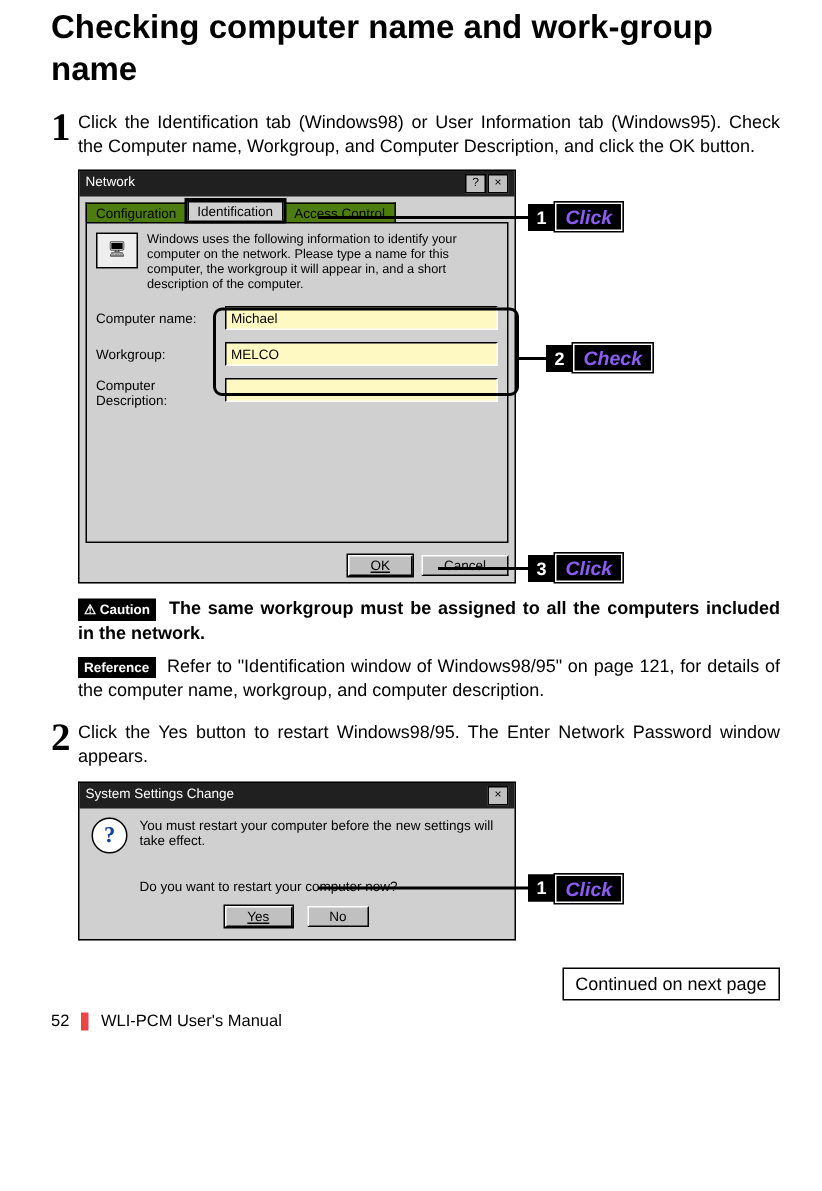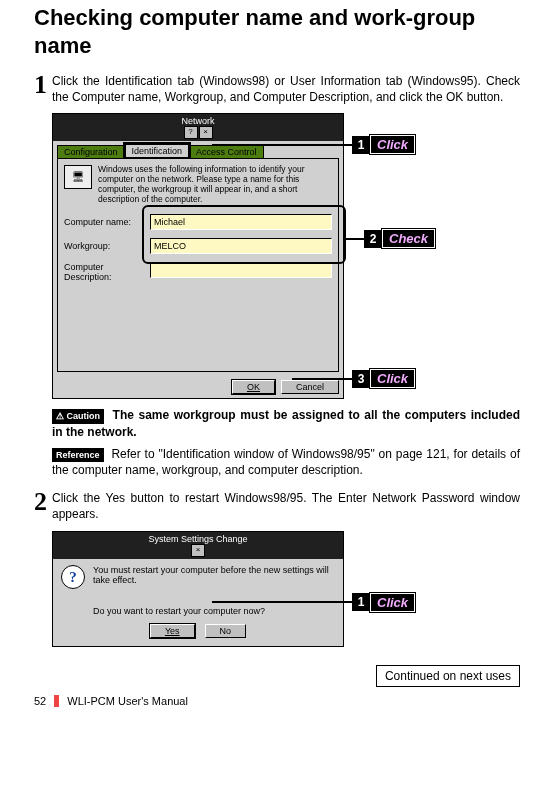--- a/index.html
+++ b/index.html
@@ -48,22 +48,20 @@
     width: 290px;
     font-size: 9px;
   }
   .titlebar {
     background: #000050;
     background: #202020;
     color: #fff;
     padding: 2px 4px;
     display: flex;
     justify-content: space-between;
-    align-items: center;
-    flex-direction: column;
   }
   .sysbtns { display:flex; gap:1px;}
   .sysbtn {
     width:12px; height:11px; background:#c0c0c0; border:1px solid #000;
     font-size:8px; text-align:center; line-height:9px; color:#000;
   }
   .tabs {
     display:flex; gap:0; padding:4px 4px 0 4px;
   }
   .tab {
@@ -102,21 +100,21 @@
   .callout {
     position:absolute; display:flex; align-items:center; gap:0;
   }
   .lead { height:1.5px; background:#000;}
   .numbox {
     background:#000; color:#fff; font-weight:bold; font-size:12px;
     width:16px; height:16px; text-align:center; line-height:16px;
     border:1px solid #000;
   }
   .action {
-    background:#000; color:#f0abfc; font-weight:bold; font-style:italic;
+    background:#000; color:#8b5cf6; font-weight:bold; font-style:italic;
     padding:1px 6px; font-size:13px; border:1px solid #fff; outline:1px solid #000;
   }
   
   .dlg2 {
     border:1.5px solid #000; background:#d0d0d0; width:290px; font-size:9px;
   }
   .d2body { padding:6px 8px 8px 8px;}
   .d2row { display:flex; gap:8px; align-items:flex-start;}
   .qicon {
     width:22px; height:22px; border-radius:50%; border:1px solid #000; background:#fff;
@@ -257,20 +255,20 @@
       </div>
     </div>
 
     <div class="callout" style="left:160px; top:62px;">
       <div class="lead" style="width:140px;"></div>
       <div class="numbox">1</div>
       <div class="action">Click</div>
     </div>
   </div>
 
-  <div class="continued">Continued on next uses</div>
+  <div class="continued">Continued on next page</div>
 
   <div class="footer">
     <span class="pagenum">52</span>
     <span>WLI-PCM User's Manual</span>
   </div>
 
 </div>
 
 </body></html>

